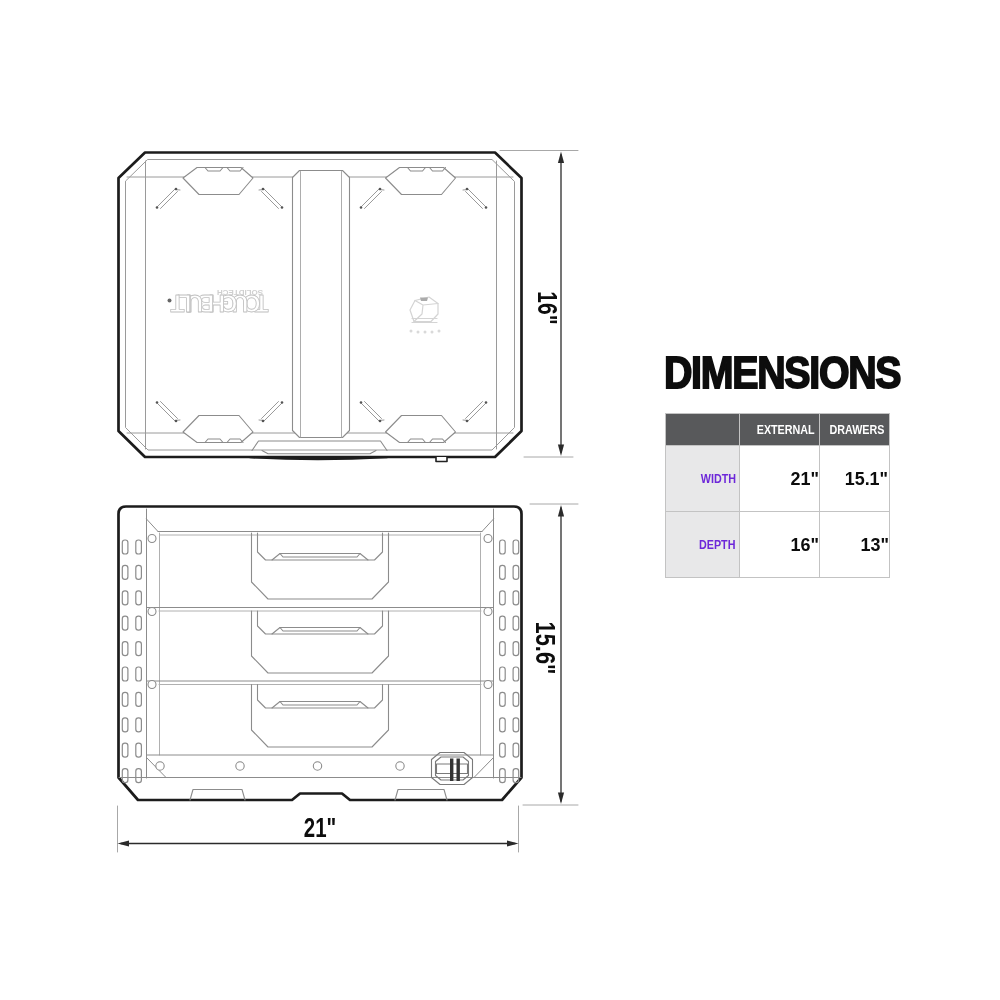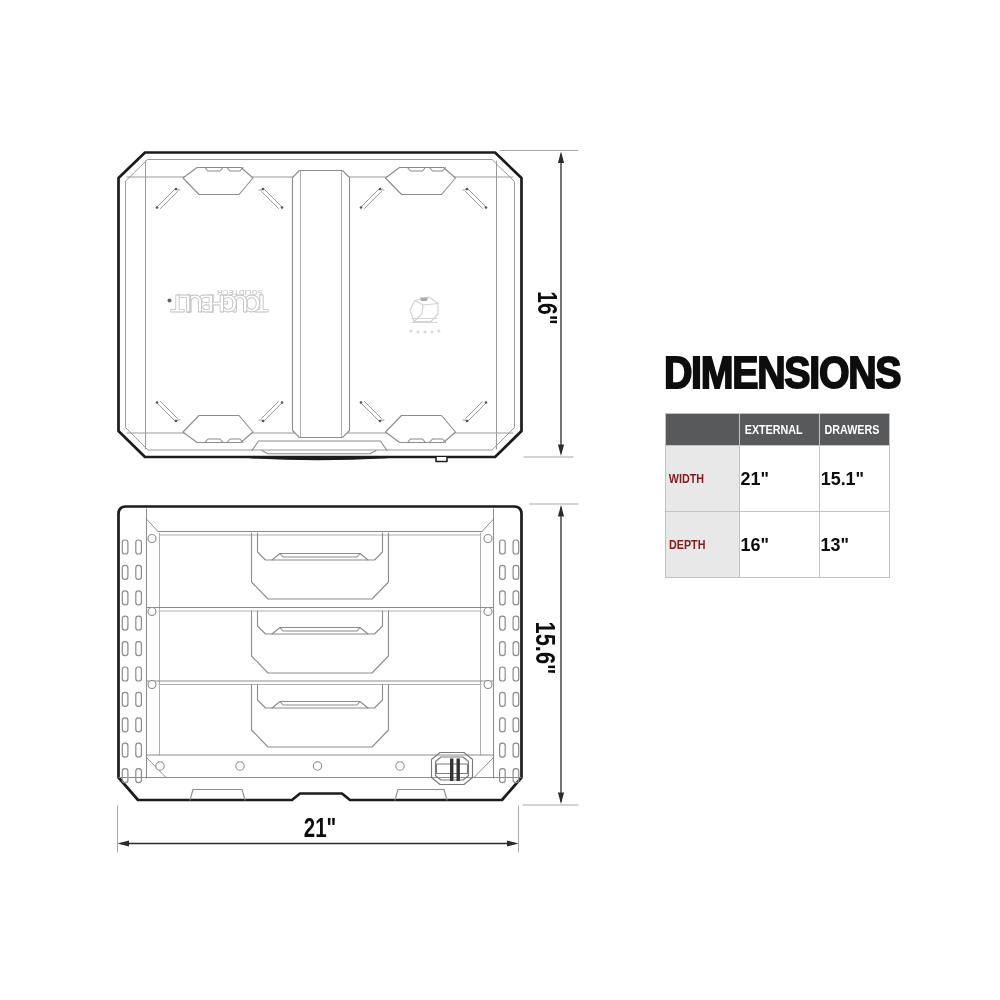--- a/index.html
+++ b/index.html
@@ -1,22 +1,22 @@
 <!DOCTYPE html>
 <html><head>
 <meta charset="utf-8">
 <style>
   html,body{margin:0;padding:0;background:#ffffff;}
   #canvas{position:relative;width:1000px;height:1000px;background:#ffffff;overflow:hidden;
           font-family:"Liberation Sans", sans-serif;}
   svg text{font-family:"Liberation Sans", sans-serif;}
   .dimtable{position:absolute;left:665px;top:413px;width:225px;border-collapse:collapse;}
-  .dimtable td{border:1px solid #c3c3c3;text-align:left;vertical-align:middle;padding:0;margin-left:48px;}
+  .dimtable td{border:1px solid #c3c3c3;text-align:right;vertical-align:middle;padding:0;margin-left:48px;}
   .dimtable .hdr{background:#58595b;color:#ffffff;font-size:12.5px;font-weight:bold;height:31px;}
-  .dimtable .lbl{background:#e8e8e9;color:#7f1d1d;font-size:12.5px;font-weight:bold;}
+  .dimtable .lbl{background:#e8e8e9;color:#6d28d9;font-size:12.5px;font-weight:bold;}
   .dimtable .val{background:#ffffff;color:#0d0d0d;font-size:18.5px;font-weight:bold;}
   .cnd{display:inline-block;transform:scaleX(0.86);transform-origin:center;}
   .cndv{display:inline-block;transform:scaleX(0.97);transform-origin:center;}
 </style>
 </head>
 <body>
 <div id="canvas">
 <svg width="1000" height="1000" viewBox="0 0 1000 1000" fill="none" stroke-linejoin="round" stroke-linecap="round">
 
 <path d="M145,152.5 L495,152.5 L521.5,178 L521.5,431 L495,457 L145,457 L118.5,431 L118.5,178 Z" fill="#ffffff" stroke="#1c1c1c" stroke-width="2.7"></path>

